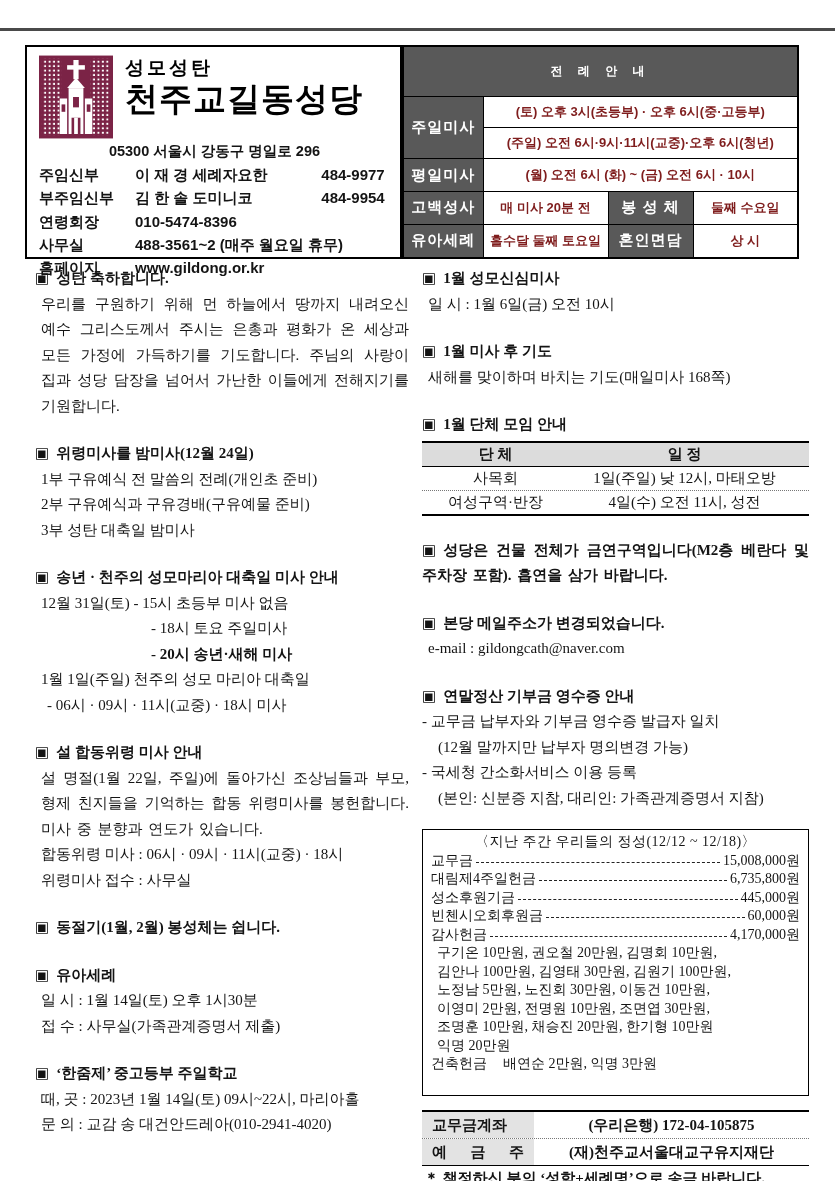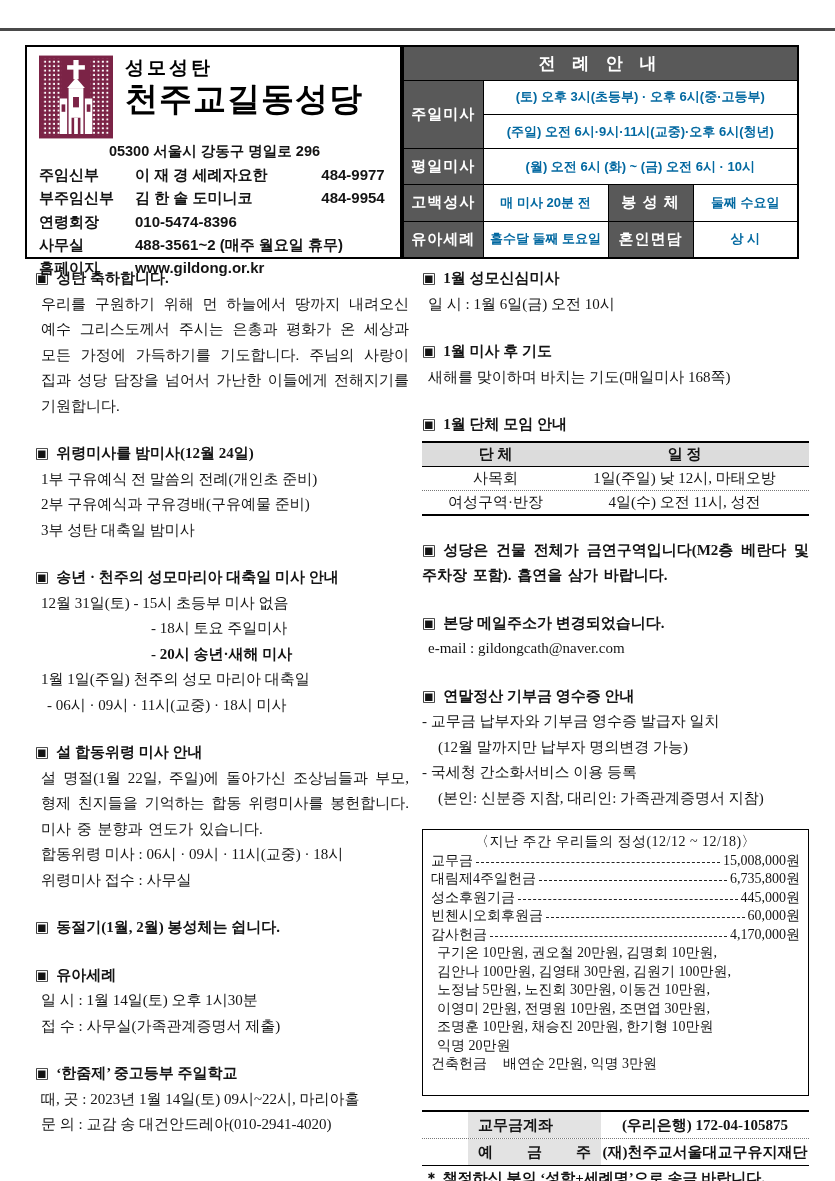--- a/index.html
+++ b/index.html
@@ -23,22 +23,22 @@
   .contact-label{width:86px;font-weight:800;text-align:justify;text-align-last:justify;margin-right:10px;}
   .contact-value{flex:1;font-weight:600;white-space:nowrap;}
   .contact-phone{width:74px;text-align:center;font-weight:600;}
 
   
   .schedule{border-collapse:collapse;width:397px;height:214px;margin-left:0;
             font-family:"Liberation Sans","DejaVu Sans",sans-serif;table-layout:fixed;}
   .schedule td{border:1.5px solid #000;padding:1px 2px;}
   .schedule{border:2.5px solid #000;}
   .dark{background:#595959;color:#ffffff;font-weight:800;text-align:center;font-size:15px;letter-spacing:1px;}
-  .t-title{height:34px;font-size:17px;letter-spacing:6px;}
-  .sched-val{text-align:center;font-weight:700;font-size:13px;color:#0369a1;letter-spacing:0;}
+  .t-title{height:50px;font-size:12px;letter-spacing:6px;}
+  .sched-val{text-align:center;font-weight:700;font-size:13px;color:#7f1d1d;letter-spacing:0;}
 
   
   .columns{position:absolute;top:266px;left:35px;width:774px;display:flex;gap:13px;}
   .col-left{width:374px;}
   .col-right{width:387px;}
   .sec{margin:0 0 22px 0;}
   .sec-title{font-weight:700;line-height:25.5px;}
   .bullet{font-weight:400;margin-right:7px;}
   .body-par{margin:0;text-align:justify;line-height:25.5px;padding-left:6px;word-spacing:2px;}
   .line{line-height:25.5px;padding-left:6px;}
@@ -64,22 +64,22 @@
   .don-amount{white-space:nowrap;}
   .don-names{padding-left:6px;}
   .don-build{padding-left:0;}
   .don-build .sp{display:inline-block;width:16px;}
 
   
   .acct{margin-top:0;border-top:2.5px solid #000;font-size:15px;}
   .acct-row{display:flex;align-items:stretch;}
   .acct-row.r1{border-bottom:1.5px dotted #777;}
   .acct-row.r2{border-bottom:1.5px solid #000;}
-  .acct-label{width:133px;background:#e3e3e3;font-weight:700;text-align:justify;text-align-last:justify;
-              padding:2px 10px;line-height:22px;margin-left:46px;}
+  .acct-label{width:112px;background:#e3e3e3;font-weight:700;text-align:justify;text-align-last:justify;
+              padding:2px 10px;line-height:22px;}
   .acct-value{flex:1;text-align:center;font-weight:600;line-height:22px;padding:2px 0;}
   .acct-note{line-height:24px;padding-left:2px;font-weight:600;border-bottom:1.5px dotted #777;}
   .acct-note.last{border-bottom:2.5px solid #000;}
 </style>
 </head>
 <body>
 
 <div class="page">
   <div class="top-rule"></div>
 

